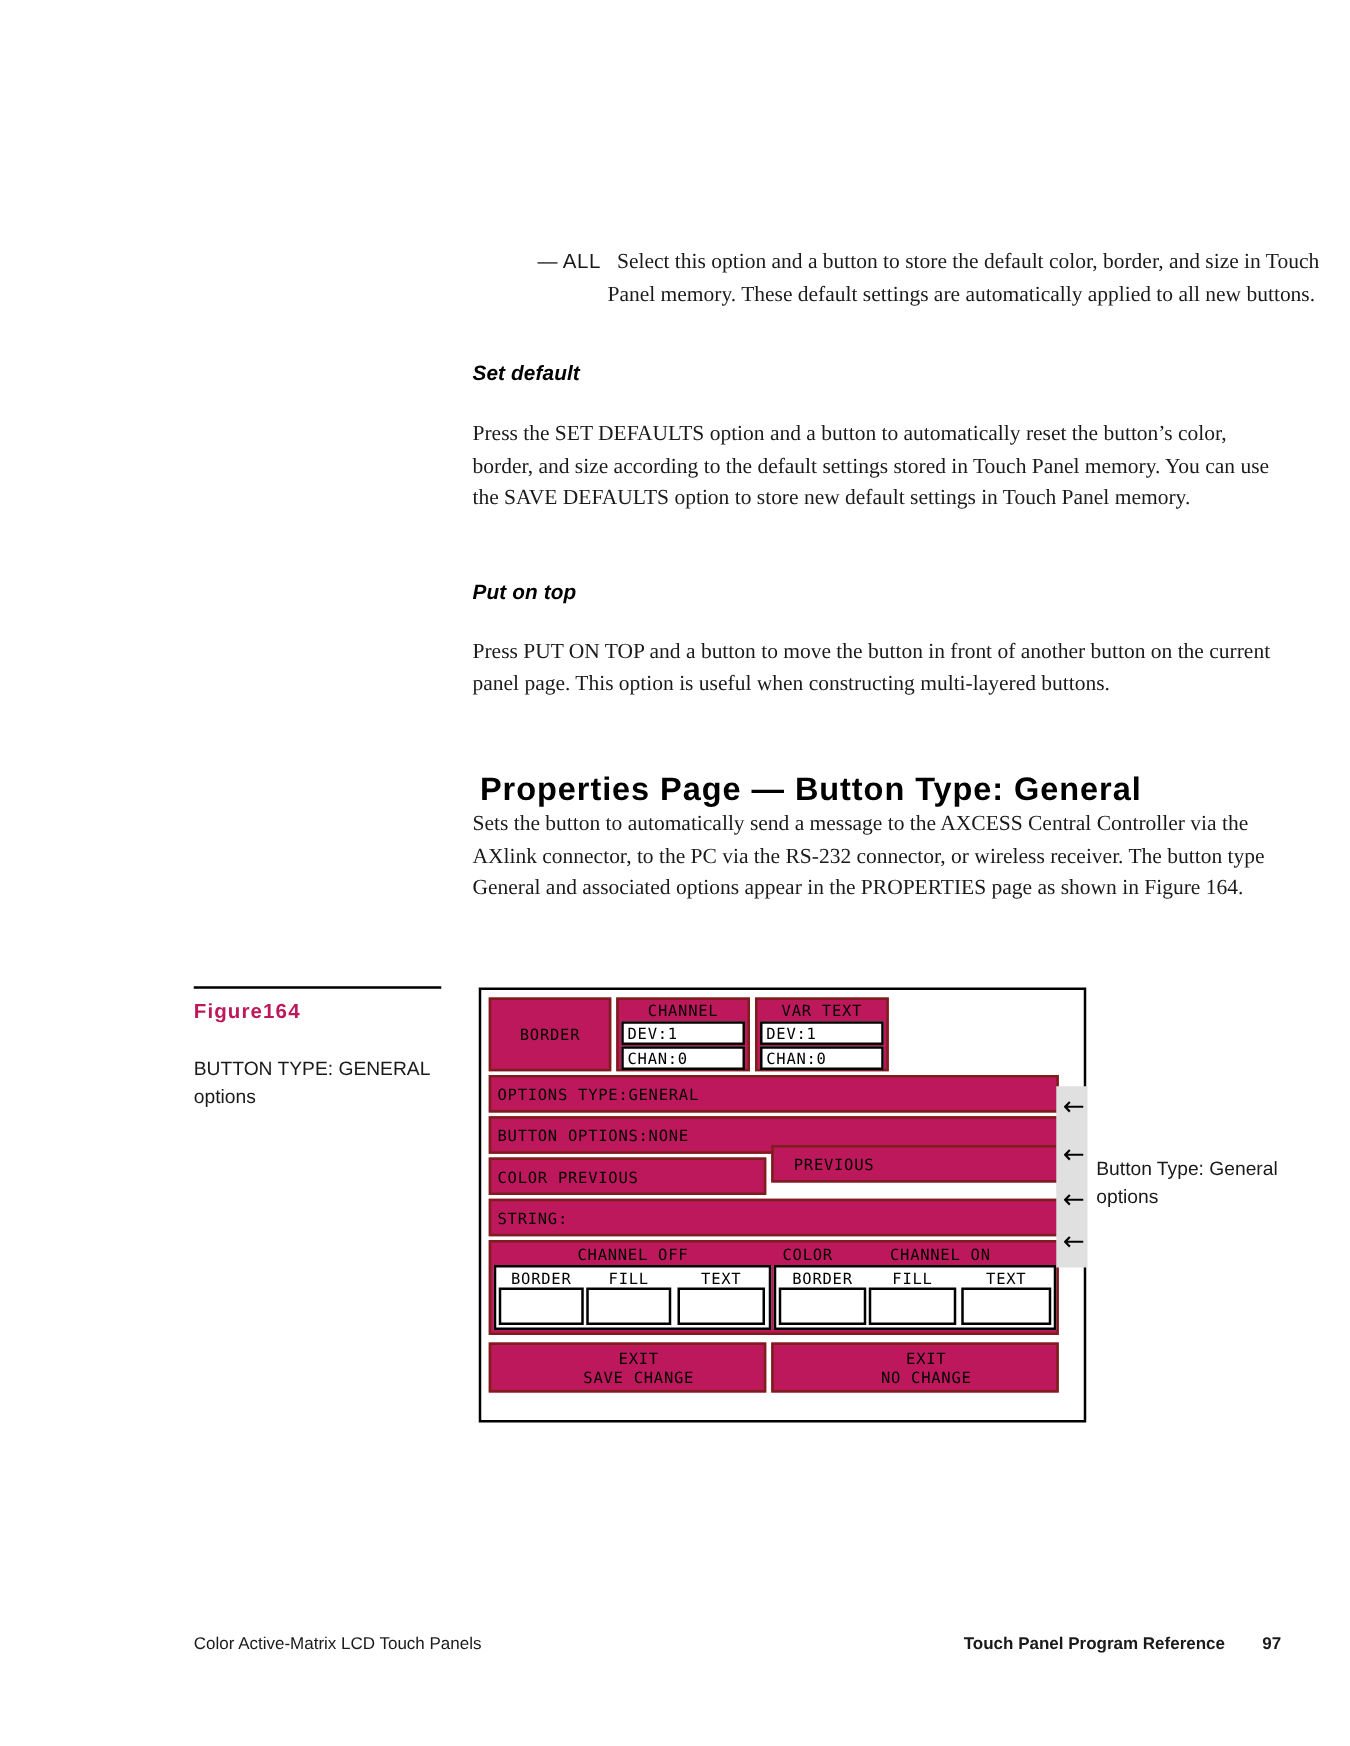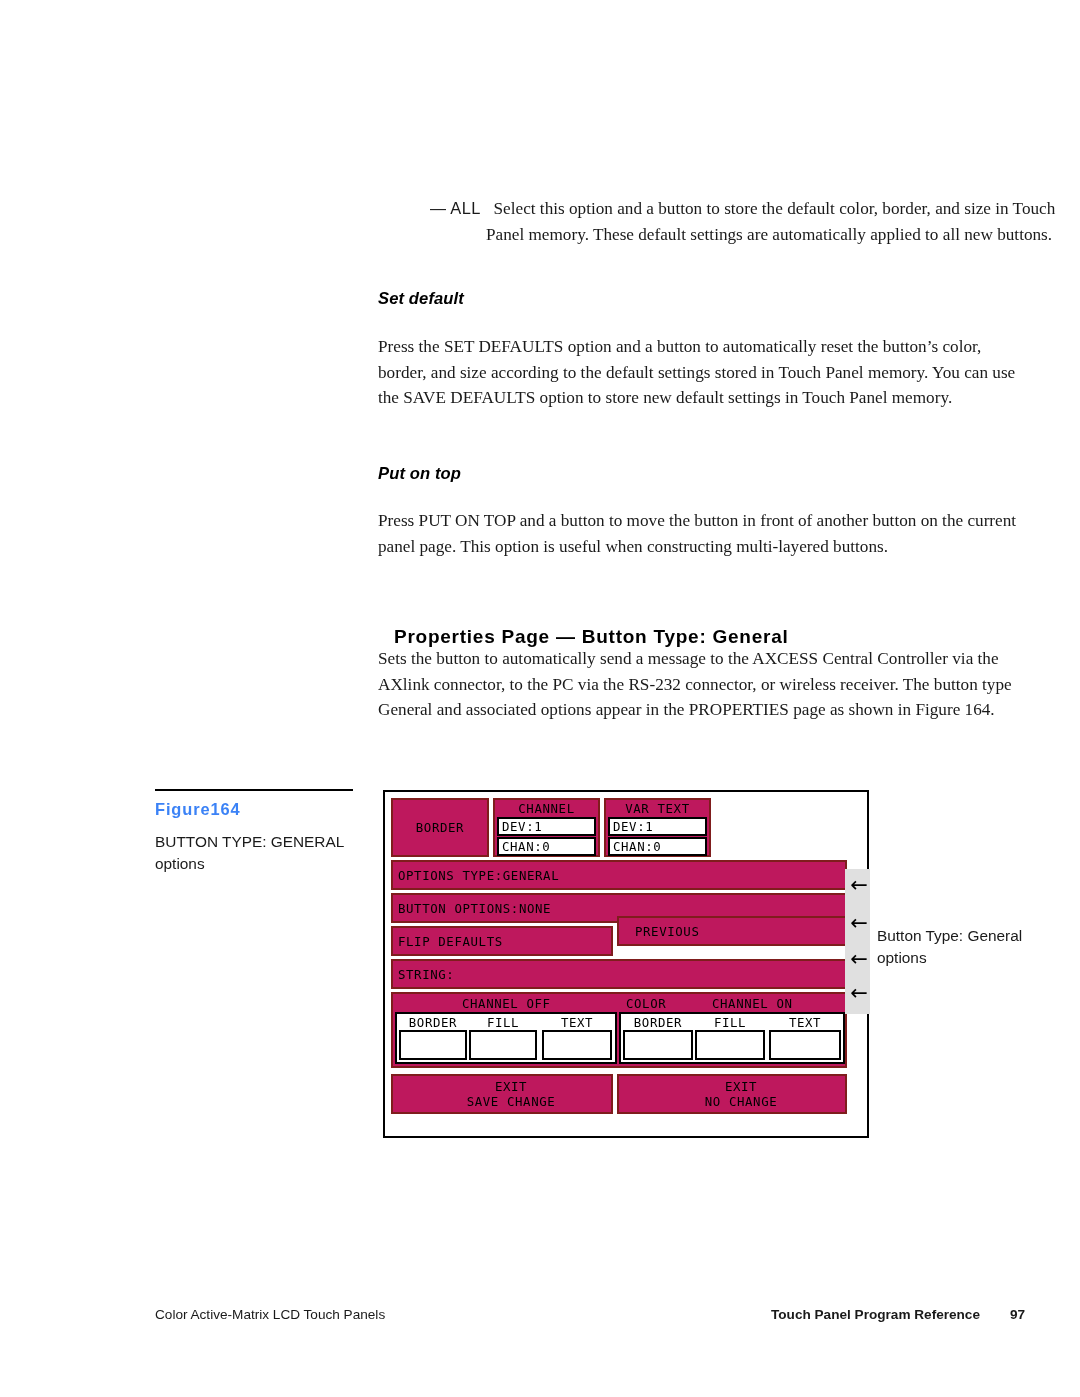--- a/index.html
+++ b/index.html
@@ -53,24 +53,24 @@
   h3.sub {
     margin: 0;
     font-family: Liberation Sans, sans-serif;
     font-style: italic;
     font-weight: bold;
     font-size: 16.6px;
     letter-spacing: 0.1px;
     color: #000;
   }
   h2.sect {
-    margin: 16px;
+    margin: 6px;
     font-family: "Liberation Sans", sans-serif;
     font-weight: bold;
-    font-size: 19px;
+    font-size: 26px;
     letter-spacing: 0.75px;
     color: #000;
   }
 
   
   #figure-caption {
     position: absolute;
     left: 155px;
     top: 789px;
     width: 198px;
@@ -78,22 +78,22 @@
   #figure-caption .rule {
     border-top: 2.4px solid #000;
     width: 198px;
     margin-bottom: 9px;
   }
   #figure-caption .fignum {
     font-family: "Liberation Sans", sans-serif;
     font-weight: bold;
     font-size: 16.4px;
     letter-spacing: 0.9px;
-    color: #3b82f6;
-    margin-bottom: 12px;
+    color: #be185d;
+    margin-bottom: 26px;
   }
   #figure-caption .figdesc {
     font-family: "Liberation Sans", sans-serif;
     font-size: 15.4px;
     line-height: 22px;
     color: #1a1a1a;
   }
 
   
   #panel {
@@ -359,21 +359,21 @@
 
   <div class="bx wide-row" id="row-type">
     <span class="lcd">OPTIONS TYPE:GENERAL</span>
   </div>
 
   <div class="bx wide-row" id="row-options">
     <span class="lcd">BUTTON OPTIONS:NONE</span>
   </div>
 
   <div class="bx" id="row-flip">
-    <span class="lcd">FLIP DEFAULTS</span>
+    <span class="lcd">COLOR PREVIOUS</span>
   </div>
 
   <div class="bx" id="row-previous">
     <span class="lcd">PREVIOUS</span>
   </div>
 
   <div class="bx wide-row" id="row-string">
     <span class="lcd">STRING:</span>
   </div>
 

